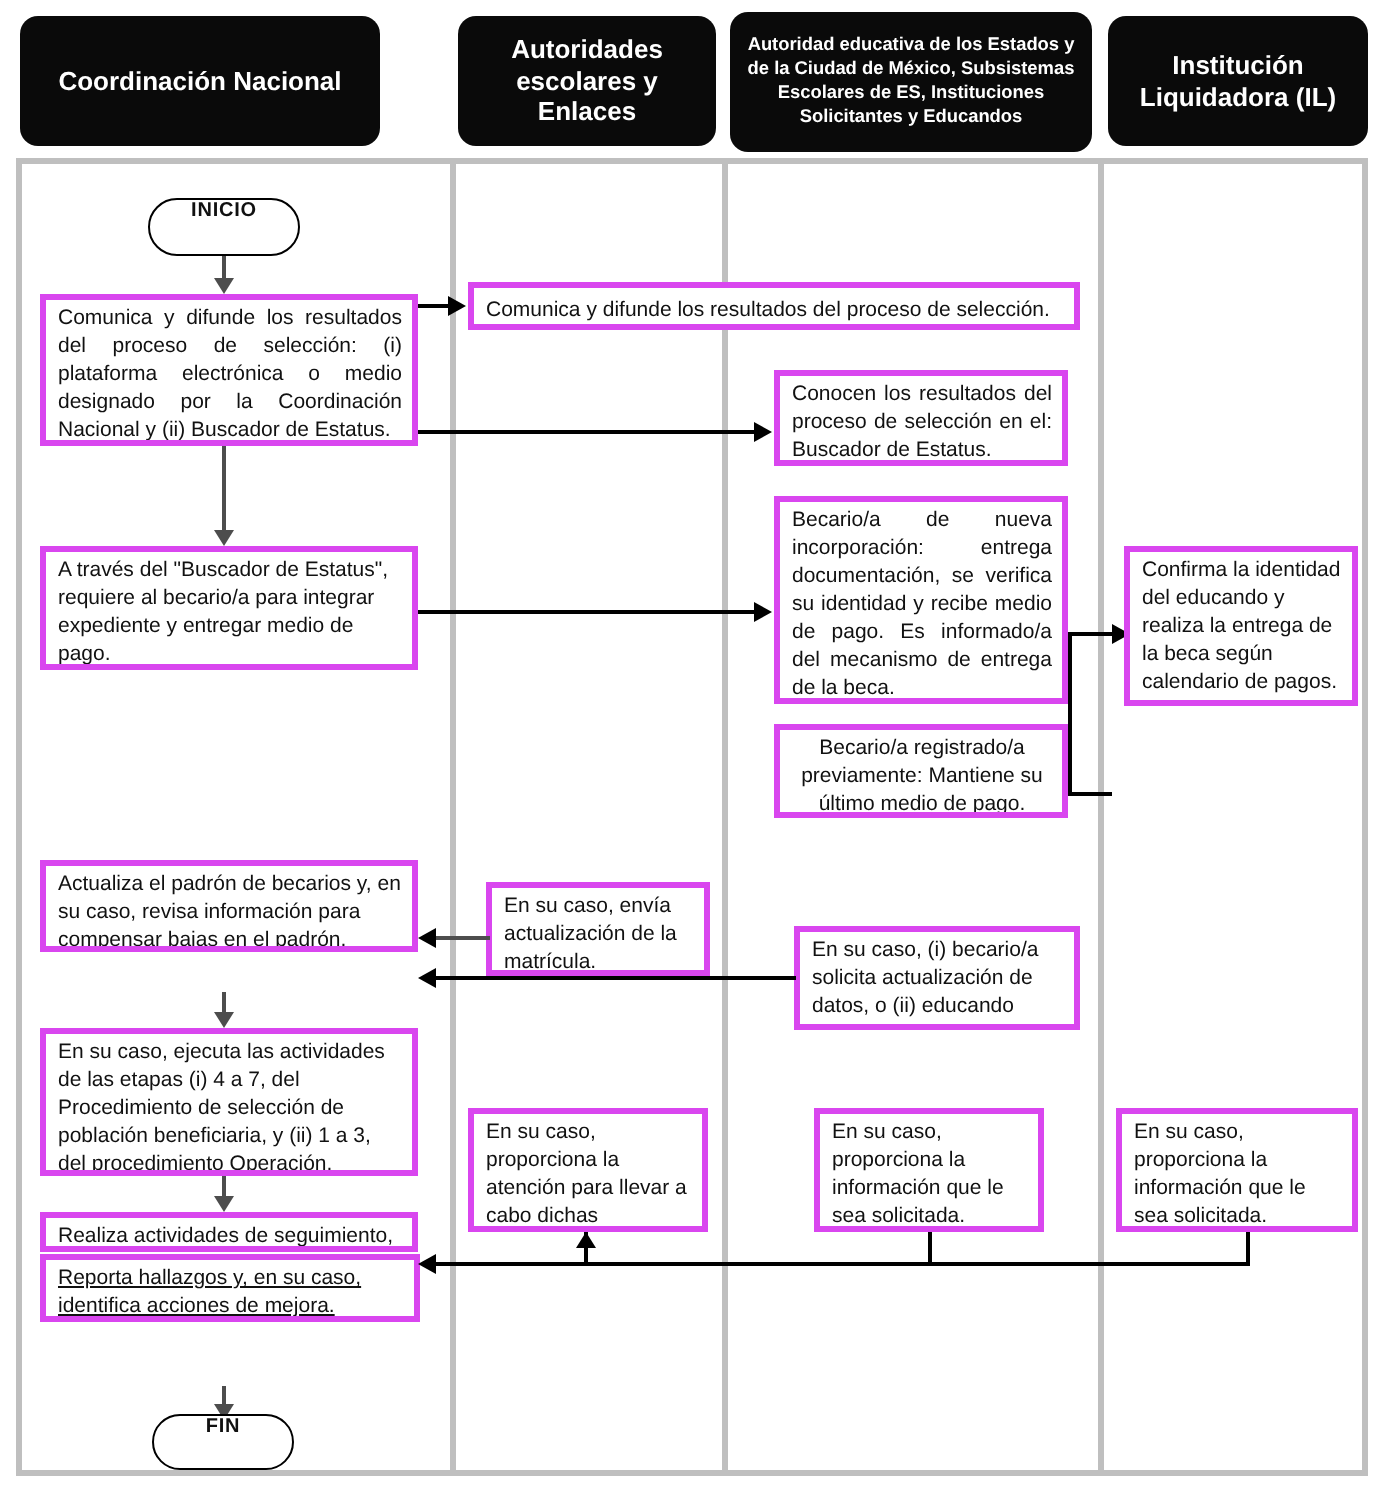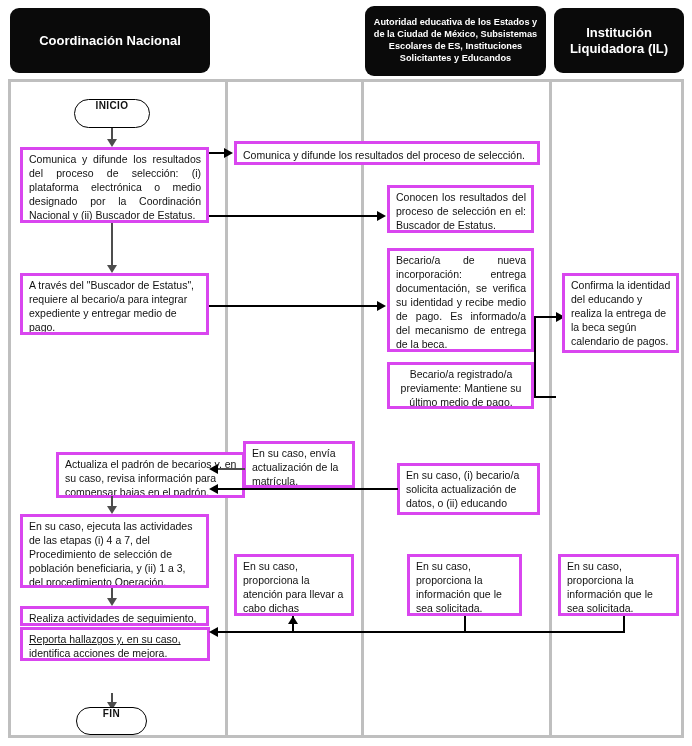--- a/index.html
+++ b/index.html
@@ -90,24 +90,27 @@
   .arw.down{ border-left:5px solid transparent; border-right:5px solid transparent; border-top:8px solid #4d4d4d; }
   .arw.right{ border-top:5px solid transparent; border-bottom:5px solid transparent; border-left:9px solid #000000; }
   .arw.left{ border-top:5px solid transparent; border-bottom:5px solid transparent; border-right:9px solid #000000; }
   .arw.up{ border-left:5px solid transparent; border-right:5px solid transparent; border-bottom:8px solid #000000; }
 </style>
 </head>
 <body>
 
 <div id="page">
 
-  <div class="lane-head" style="left:10px;top:8px;width:200px;height:65px;font-size:13px;justify-content:center;">
+  <div class="lane-head" style="left:10px;top:8px;width:180px;height:65px;font-size:13px;justify-content:center;">
     <span>Coordinación Nacional</span>
   </div>
 
+  <div class="lane-head" style="left:229px;top:8px;width:129px;height:65px;font-size:13px;">
+    <span>Autoridades escolares y Enlaces</span>
+  </div>
 
   <div class="lane-head" style="left:554px;top:8px;width:130px;height:65px;font-size:13px;">
     <span>Institución Liquidadora (IL)</span>
   </div>
 
   <div class="lane-head" style="left:365px;top:6px;width:181px;height:70px;font-size:9.2px;line-height:1.3;">
     <span>Autoridad educativa de los Estados y de la Ciudad de México, Subsistemas Escolares de ES, Instituciones Solicitantes y Educandos</span>
   </div>
 
   <div class="frame"></div>
@@ -125,21 +128,21 @@
     <span>Comunica y difunde los resultados del proceso de selección: (i) plataforma electrónica o medio designado por la Coordinación Nacional y (ii) Buscador de Estatus.</span>
   </div>
 
   <div class="conn v" style="left:111px;top:223px;height:45px;"></div>
   <div class="arw down" style="left:107px;top:265px;"></div>
 
   <div class="node" style="left:20px;top:273px;width:189px;height:62px;">
     <span>A través del "Buscador de Estatus", requiere al becario/a para integrar expediente y entregar medio de pago.</span>
   </div>
 
-  <div class="node" style="left:20px;top:452px;width:189px;height:46px;margin-left:36px;">
+  <div class="node" style="left:20px;top:430px;width:189px;height:46px;">
     <span>Actualiza el padrón de becarios y, en su caso, revisa información para compensar bajas en el padrón.</span>
   </div>
 
   <div class="conn v" style="left:111px;top:496px;height:13px;"></div>
   <div class="arw down" style="left:107px;top:506px;"></div>
 
   <div class="node" style="left:20px;top:514px;width:189px;height:74px;">
     <span>En su caso, ejecuta las actividades de las etapas (i) 4 a 7, del Procedimiento de selección de población beneficiaria, y (ii) 1 a 3, del procedimiento Operación.</span>
   </div>
 

